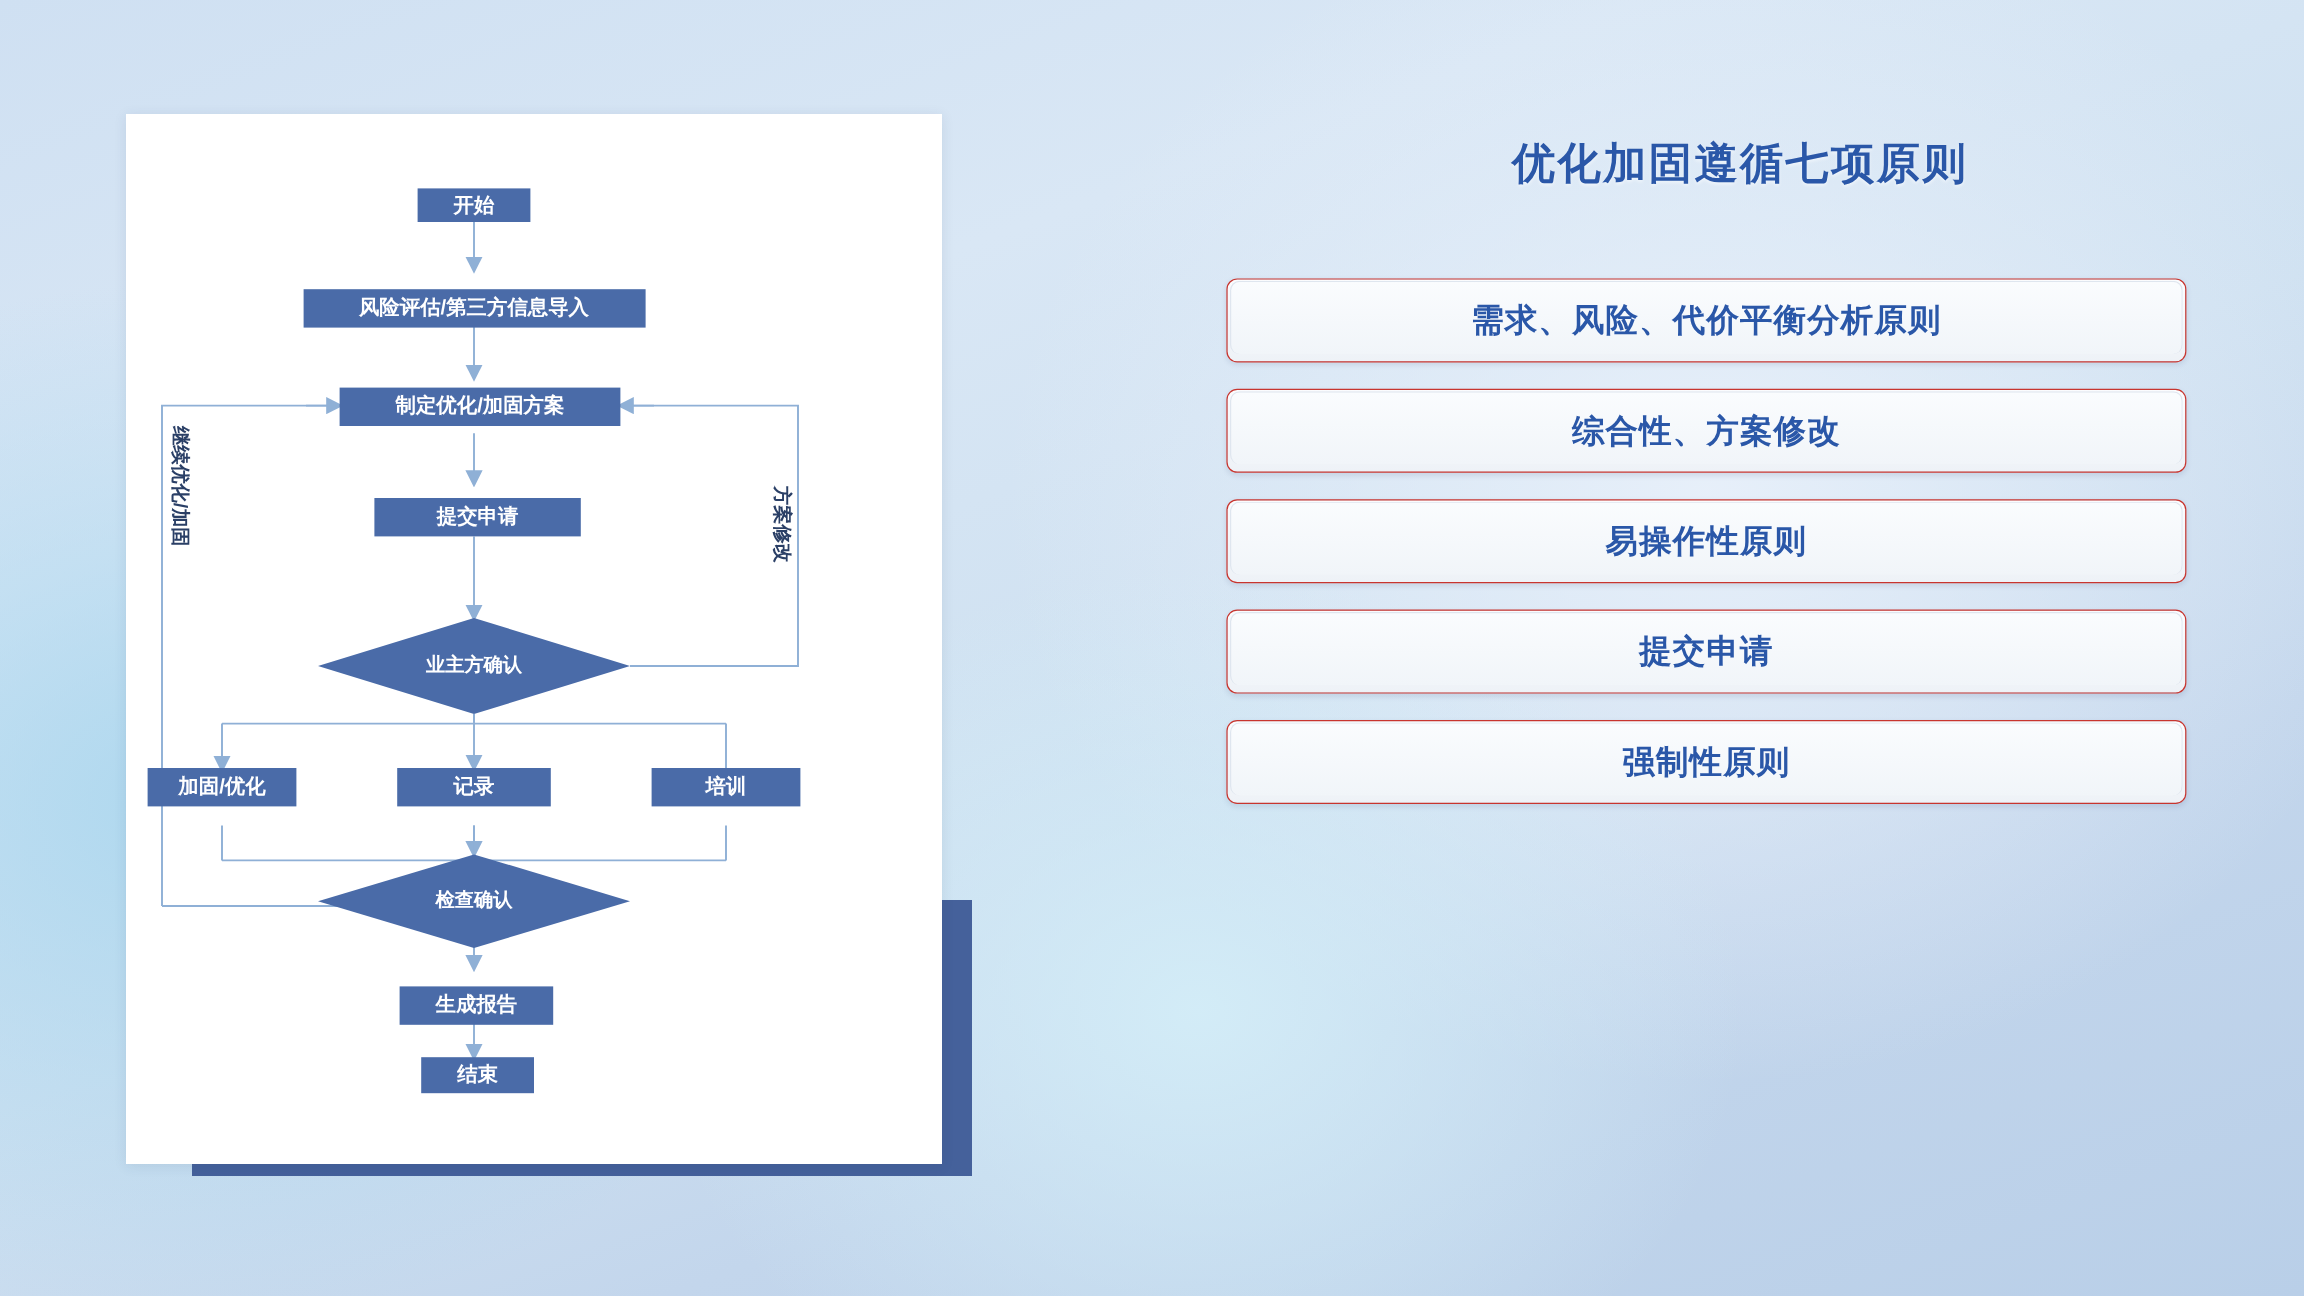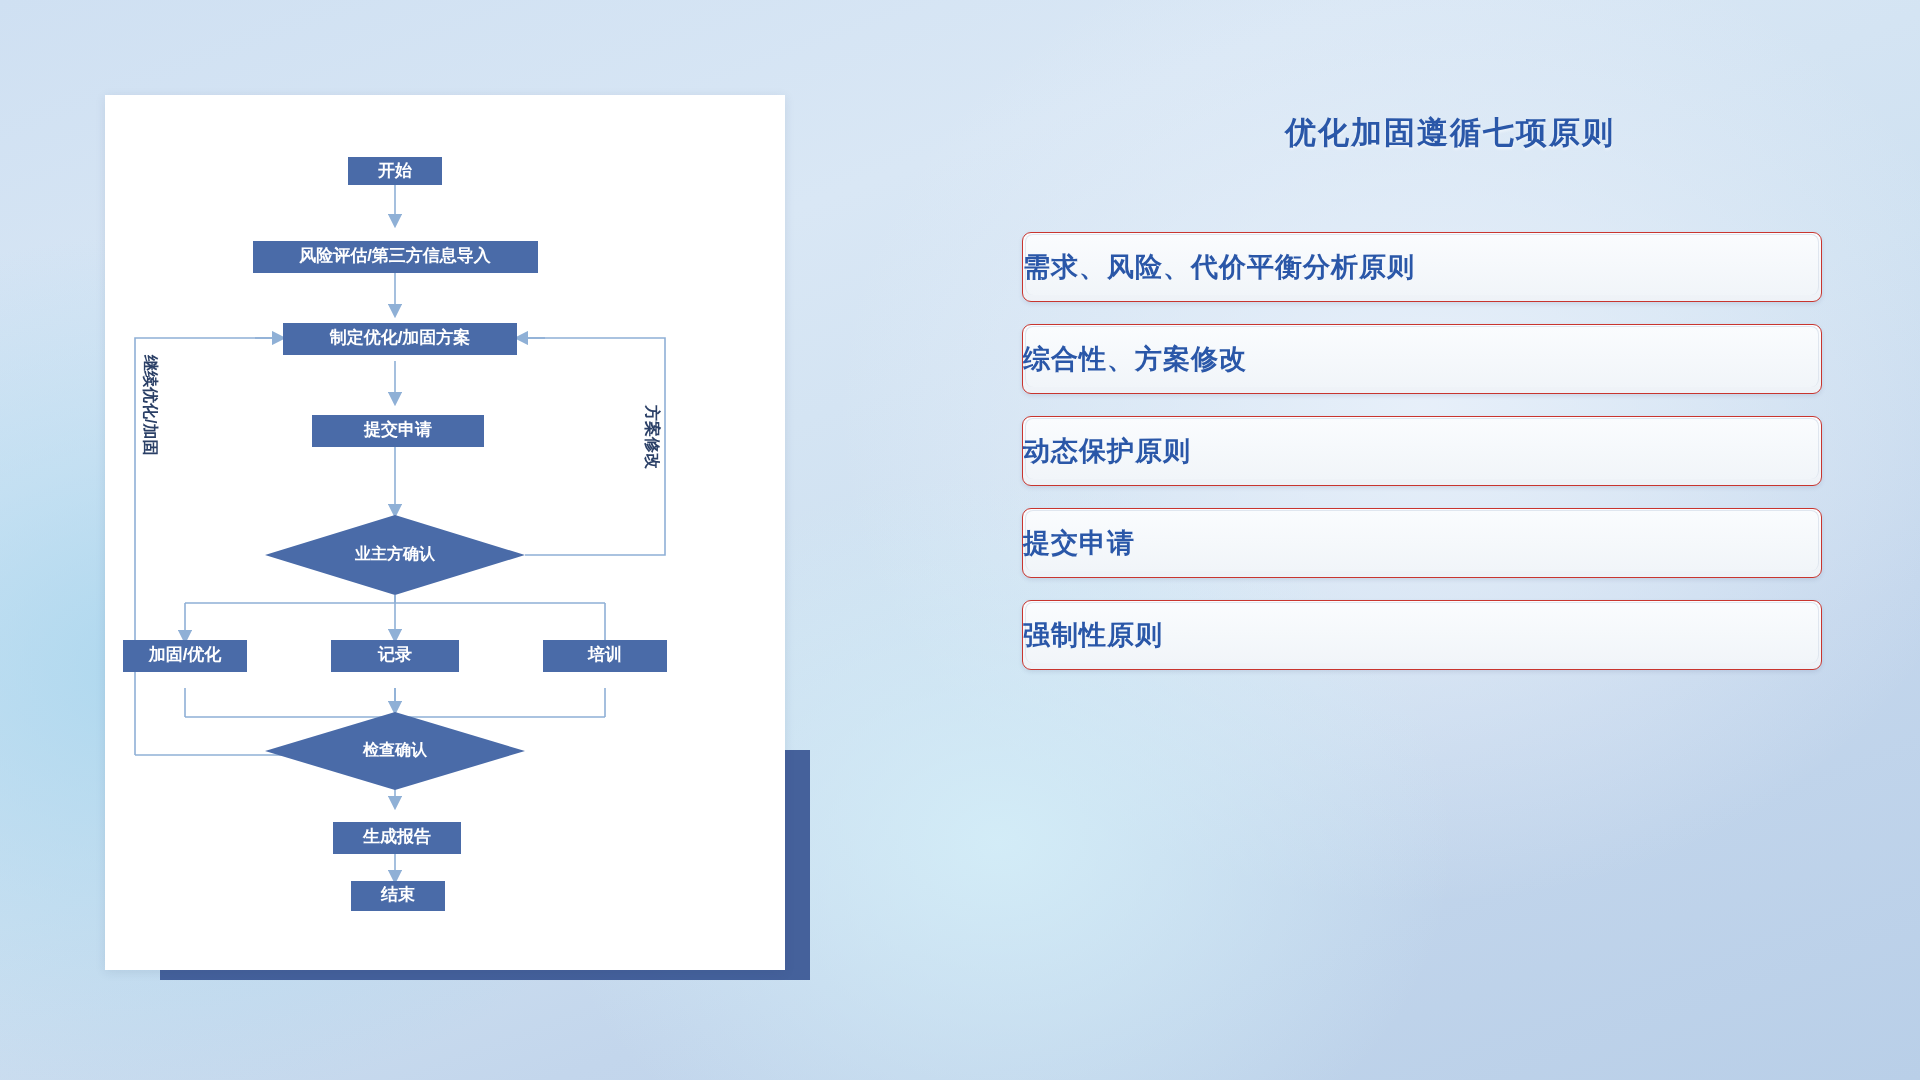--- a/index.html
+++ b/index.html
@@ -66,21 +66,21 @@
     font-weight: bold;
   }
 
   
   #right-title {
     position: absolute;
     left: 1020px;
     top: 112px;
     width: 860px;
     text-align: center;
-    font-size: 31px;
+    font-size: 36px;
     font-weight: bold;
     color: #2a57a8;
     letter-spacing: 2px;
     text-shadow: 0 2px 3px rgba(255,255,255,0.55);
   }
 
   #principle-list {
     position: absolute;
     left: 1022px;
     top: 232px;
@@ -89,21 +89,21 @@
   .principle-item {
     position: relative;
     height: 68px;
     margin-bottom: 22px;
     border: 1.6px solid #c8352f;
     border-radius: 9px;
     background: linear-gradient(180deg, #fbfcfe 0%, #eef2f7 100%);
     box-shadow: 0 2px 4px rgba(60,80,120,0.13);
     display: flex;
     align-items: center;
-    justify-content: flex-start;
+    justify-content: center;
     font-family: Liberation Mono, monospace;
   }
   .principle-item::after {
     content: "";
     position: absolute;
     left: 2px;
     top: 1px;
     right: 2px;
     bottom: 6px;
     border-radius: 8px;
@@ -227,21 +227,21 @@
   <div id="right-title">优化加固遵循七项原则</div>
 
   <div id="principle-list">
     <div class="principle-item">
       <span class="principle-text">需求、风险、代价平衡分析原则</span>
     </div>
     <div class="principle-item">
       <span class="principle-text">综合性、方案修改</span>
     </div>
     <div class="principle-item">
-      <span class="principle-text">动态保护原则</span>
+      <span class="principle-text">易操作性原则</span>
     </div>
     <div class="principle-item">
       <span class="principle-text">提交申请</span>
     </div>
     <div class="principle-item">
       <span class="principle-text">强制性原则</span>
     </div>
   </div>
 
 </div>

